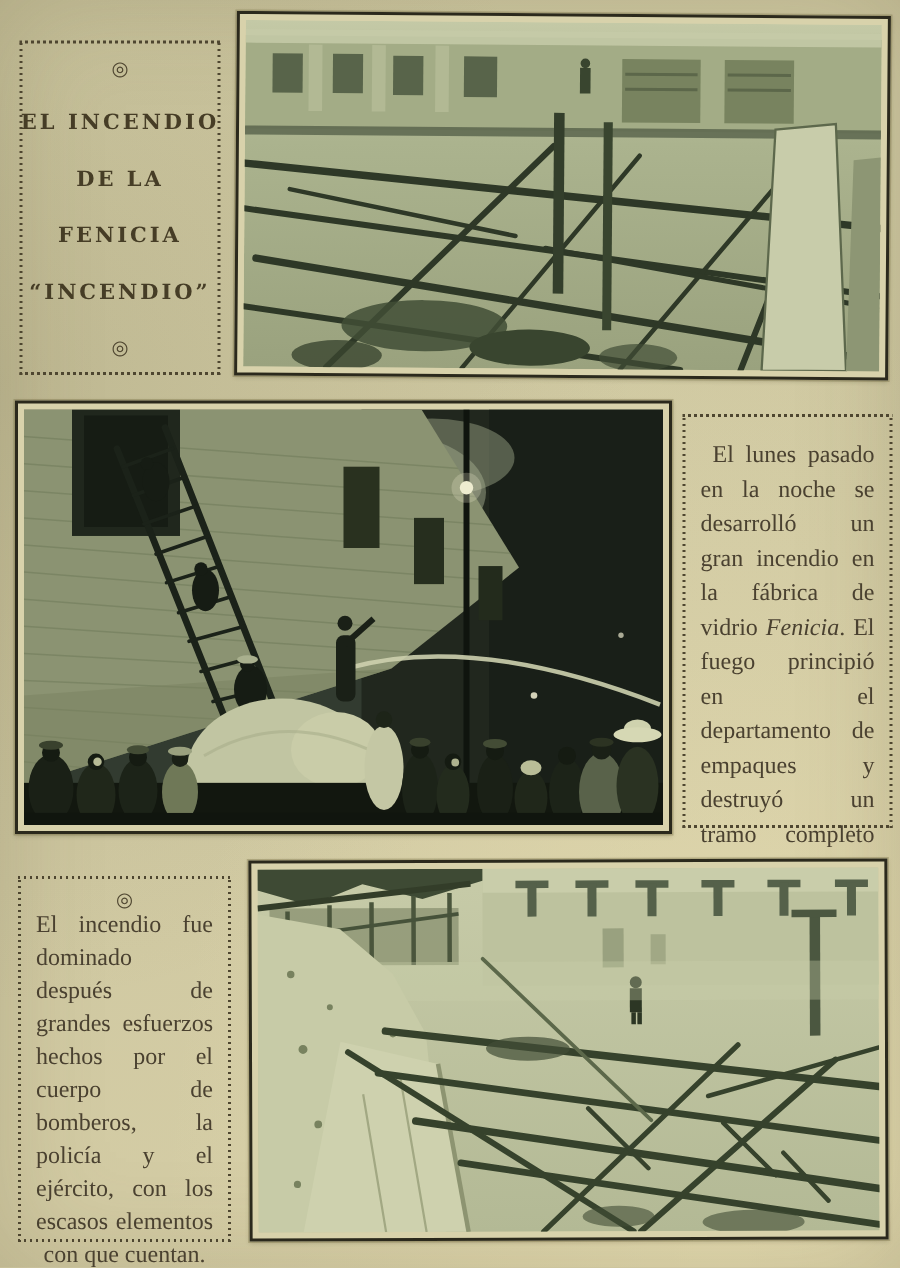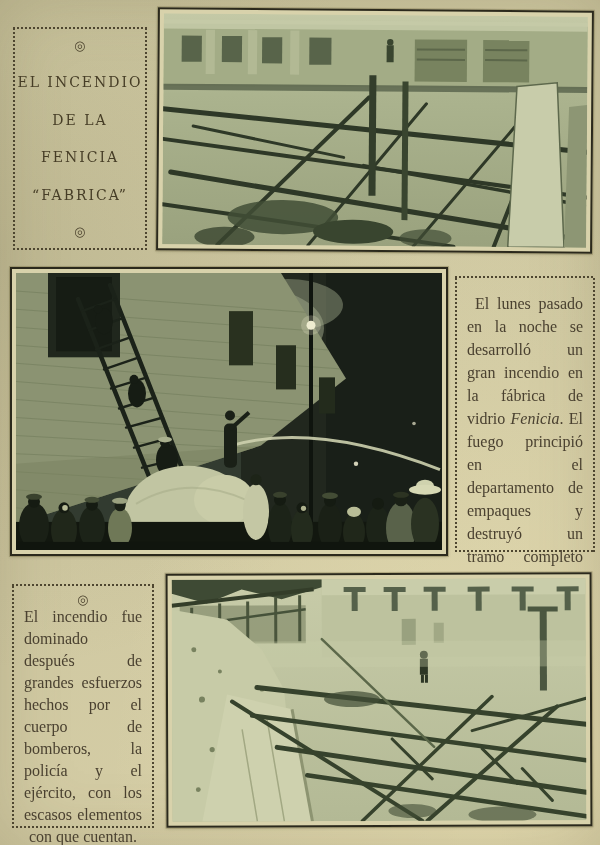--- a/index.html
+++ b/index.html
@@ -30,21 +30,21 @@
   }
   .box{position:absolute;color:#4a4130;display:flex;flex-direction:column;box-sizing:border-box;}
   .ornament{font-size:13px;line-height:1;text-align:center;color:#4d442f;}
 
   
   .headline-box{
     left:13px;top:27px;width:134px;height:223px;
     padding:12px 4px 12px;justify-content:space-between;align-items:center;
   }
   .headline-line{
-    font-family:"DejaVu Serif", serif;font-weight:normal;
+    font-family:"DejaVu Serif", serif;font-weight:bold;
     font-size:14px;letter-spacing:2px;color:#463d26;text-align:right;white-space:nowrap;
   }
   
   .caption-box p{
     margin:0;font-size:16px;line-height:23px;text-align:justify;
     text-align-last:center;hyphens:auto;color:#4a4130;
   }
   .caption-right{
     left:455px;top:276px;width:140px;height:276px;
     padding:16px 12px 12px;justify-content:space-between;
@@ -71,21 +71,21 @@
 </head>
 <body>
 
 <div class="page">
 
   <div class="box ornate-border headline-box">
     <div class="ornament">◎</div>
     <div class="headline-line">EL INCENDIO</div>
     <div class="headline-line">DE LA</div>
     <div class="headline-line">FENICIA</div>
-    <div class="headline-line">“FABRICA”</div>
+    <div class="headline-line">“INCENDIO”</div>
     <div class="ornament">◎</div>
   </div>
 
   <div class="photo-frame photo-top">
     <svg viewBox="0 0 422 230" preserveAspectRatio="none">
       <defs>
         <linearGradient id="p1bg" x1="0" y1="0" x2="0" y2="1">
           <stop offset="0" stop-color="#c4c9a6"></stop>
             <stop offset=".35" stop-color="#abb38e"></stop>
             <stop offset="1" stop-color="#9aa27e"></stop>

